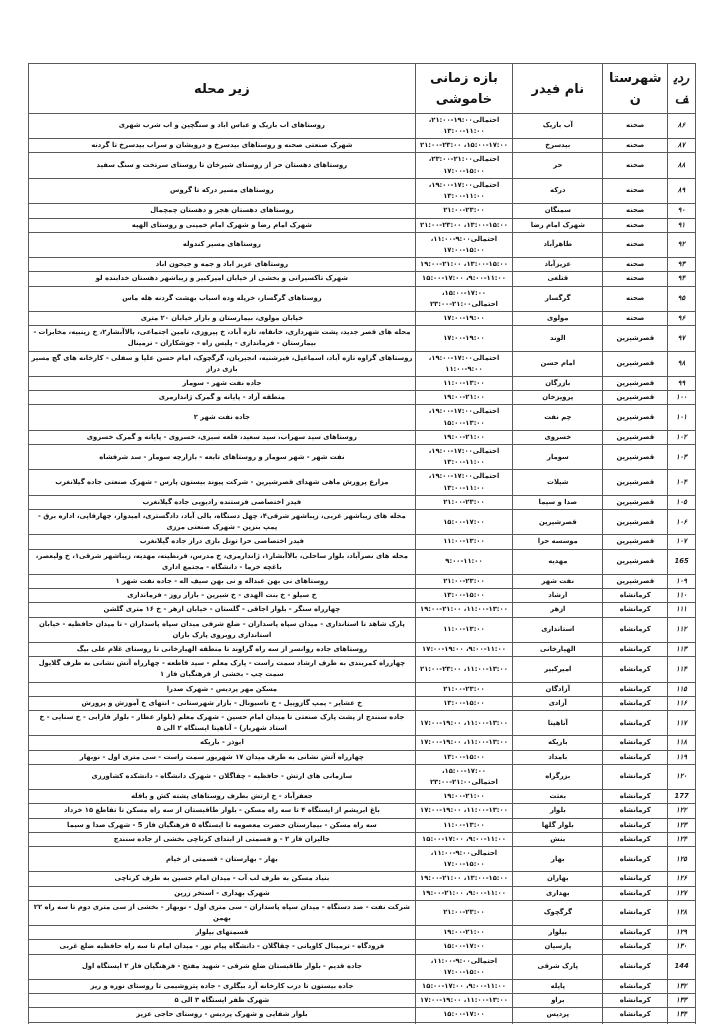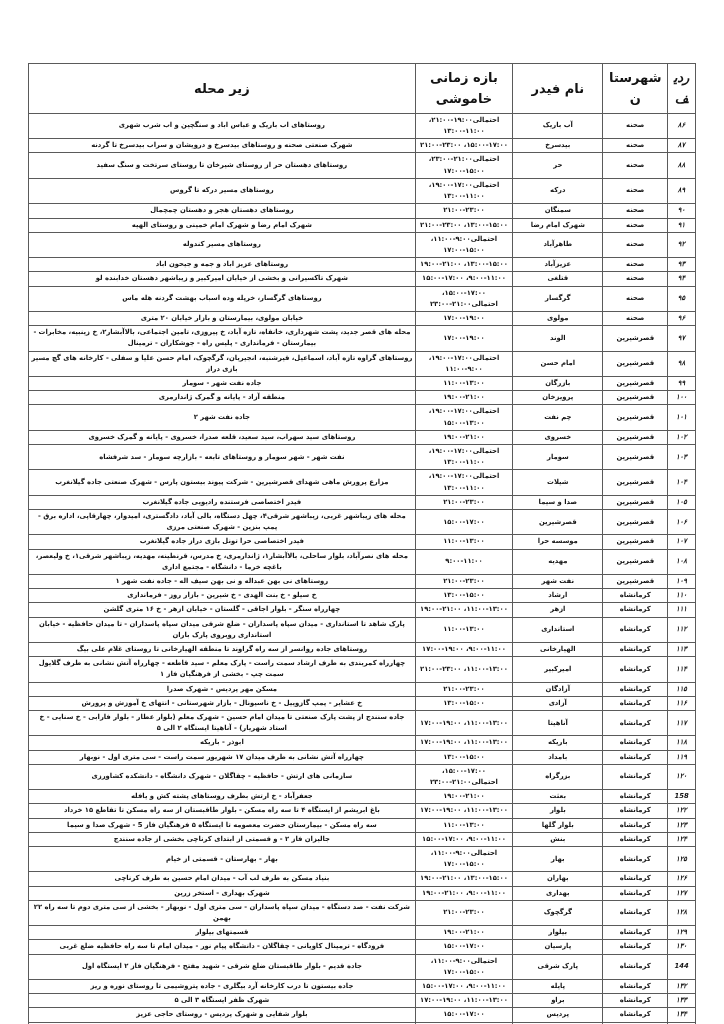--- a/index.html
+++ b/index.html
@@ -150,21 +150,21 @@
           <td class="c-county">قصرشیرین</td>
           <td class="c-feeder">چم نفت</td>
           <td class="c-time">احتمالی۱۷:۰۰-۱۹:۰۰، ۱۳:۰۰-۱۵:۰۰</td>
           <td class="c-area">جاده نفت شهر ۲</td>
         </tr>
         <tr>
           <td class="c-num">۱۰۲</td>
           <td class="c-county">قصرشیرین</td>
           <td class="c-feeder">خسروی</td>
           <td class="c-time">۱۹:۰۰-۲۱:۰۰</td>
-          <td class="c-area">روستاهای سید سهراب، سید سعید، قلعه صدرا، خسروی - پایانه و گمرک خسروی</td>
+          <td class="c-area">روستاهای سید سهراب، سید سعید، قلعه سبزی، خسروی - پایانه و گمرک خسروی</td>
         </tr>
         <tr>
           <td class="c-num">۱۰۳</td>
           <td class="c-county">قصرشیرین</td>
           <td class="c-feeder">سومار</td>
           <td class="c-time">احتمالی۱۷:۰۰-۱۹:۰۰، ۱۱:۰۰-۱۳:۰۰</td>
           <td class="c-area">نفت شهر - شهر سومار و روستاهای تابعه - بازارچه سومار - سد شرفشاه</td>
         </tr>
         <tr>
           <td class="c-num">۱۰۴</td>
@@ -188,21 +188,21 @@
           <td class="c-area">محله های زیباشهر غربی، زیباشهر شرقی۴، چهل دستگاه، بالی آباد، دادگستری، امیدوار، چهارقاپی، اداره برق - پمپ بنزین - شهرک صنعتی مرزی</td>
         </tr>
         <tr>
           <td class="c-num">۱۰۷</td>
           <td class="c-county">قصرشیرین</td>
           <td class="c-feeder">موسسه حرا</td>
           <td class="c-time">۱۱:۰۰-۱۳:۰۰</td>
           <td class="c-area">فیدر اختصاصی حرا تونل بازی دراز جاده گیلانغرب</td>
         </tr>
         <tr>
-          <td class="c-num">۱۰۸</td>
+          <td class="c-num">165</td>
           <td class="c-county">قصرشیرین</td>
           <td class="c-feeder">مهدیه</td>
           <td class="c-time">۹:۰۰-۱۱:۰۰</td>
           <td class="c-area">محله های نصرآباد، بلوار ساحلی، بالاآبشار۱، ژاندارمری، خ مدرس، قرنطینه، مهدیه، زیباشهر شرقی۱، خ ولیعصر، باغچه خرما - دانشگاه - مجتمع اداری</td>
         </tr>
         <tr>
           <td class="c-num">۱۰۹</td>
           <td class="c-county">قصرشیرین</td>
           <td class="c-feeder">نفت شهر</td>
           <td class="c-time">۲۱:۰۰-۲۳:۰۰</td>
@@ -279,21 +279,21 @@
           <td class="c-area">چهارراه آتش نشانی به طرف میدان ۱۷ شهریور سمت راست - سی متری اول - نوبهار</td>
         </tr>
         <tr>
           <td class="c-num">۱۲۰</td>
           <td class="c-county">کرمانشاه</td>
           <td class="c-feeder">بزرگراه</td>
           <td class="c-time">۱۵:۰۰-۱۷:۰۰، احتمالی۲۱:۰۰-۲۳:۰۰</td>
           <td class="c-area">سازمانی های ارتش - حافظیه - چقاگلان - شهرک دانشگاه - دانشکده کشاورزی</td>
         </tr>
         <tr>
-          <td class="c-num">158</td>
+          <td class="c-num">177</td>
           <td class="c-county">کرمانشاه</td>
           <td class="c-feeder">بعثت</td>
           <td class="c-time">۱۹:۰۰-۲۱:۰۰</td>
           <td class="c-area">جعفرآباد - خ ارتش بطرف روستاهای پشته کش و یافله</td>
         </tr>
         <tr>
           <td class="c-num">۱۲۲</td>
           <td class="c-county">کرمانشاه</td>
           <td class="c-feeder">بلوار</td>
           <td class="c-time">۱۱:۰۰-۱۳:۰۰، ۱۷:۰۰-۱۹:۰۰</td>

